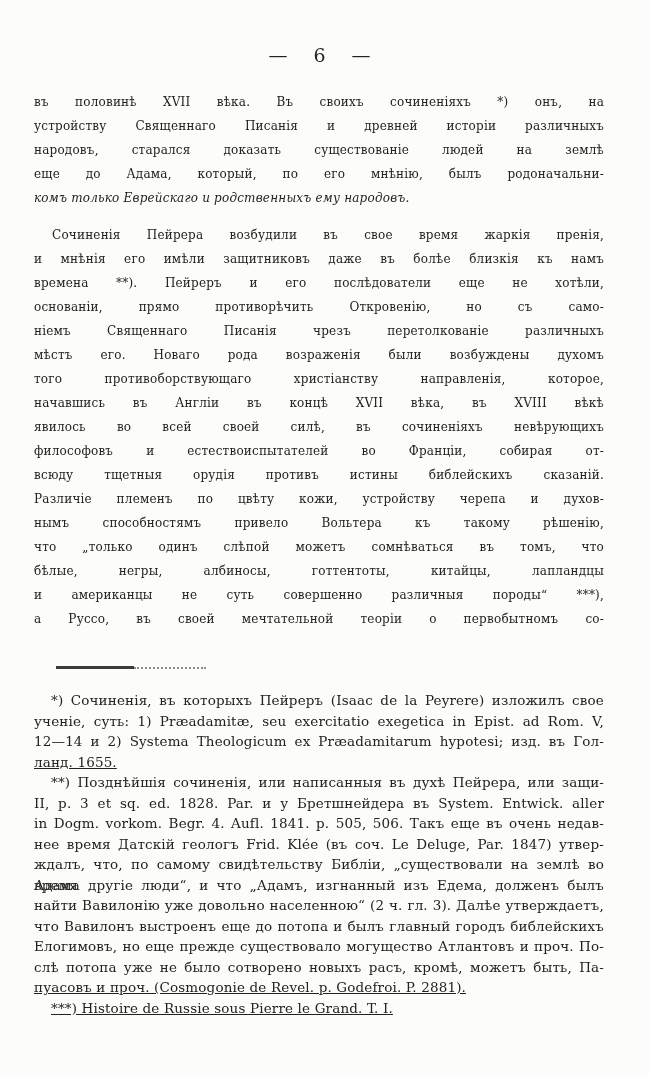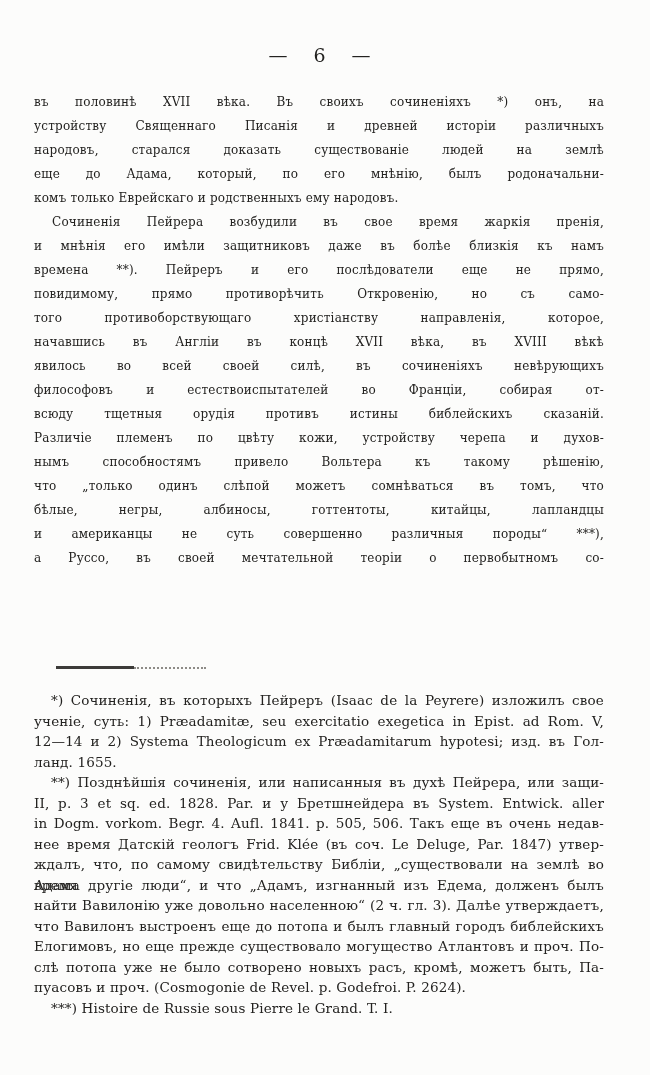--- a/index.html
+++ b/index.html
@@ -43,23 +43,25 @@
   .line {
     height: 24px;
     line-height: 24px;
     text-align: justify;
     text-align-last: justify;
     white-space: normal;
     overflow: visible;
   }
   .line.no-just {
     text-align-last: left;
+    font-style: italic;
   }
   .line.indent {
     text-indent: 18px;
+    margin-top: 13px;
   }
   
   .fn-separator {
     position: absolute;
     top: 666px;
     left: 56px;
     width: 78px;
     height: 3px;
     background: #3c3b39;
   }
@@ -81,20 +83,21 @@
     letter-spacing: 0.15px;
   }
   .fn-line {
     height: 20.5px;
     line-height: 20.5px;
     text-align: justify;
     text-align-last: justify;
   }
   .fn-line.no-just {
     text-align-last: left;
+    text-decoration: underline;
   }
   .fn-line.indent {
     text-indent: 17px;
   }
 </style>
 </head>
 <body>
 
 <div id="book-page">
   <div class="page-header">— 6 —</div>
@@ -103,22 +106,24 @@
       <div>
         <div class="line">въ половинѣ XVII вѣка. Въ своихъ сочиненіяхъ *) онъ, на</div>
         <div class="line">устройству Священнаго Писанія и древней исторіи различныхъ</div>
         <div class="line">народовъ, старался доказать существованіе людей на землѣ</div>
         <div class="line">еще до Адама, который, по его мнѣнію, былъ родоначальни-</div>
         <div class="line no-just">комъ только Еврейскаго и родственныхъ ему народовъ.</div>
       </div>
       <div>
         <div class="line indent">Сочиненія Пейрера возбудили въ свое время жаркія пренія,</div>
         <div class="line">и мнѣнія его имѣли защитниковъ даже въ болѣе близкія къ намъ</div>
-        <div class="line">времена **). Пейреръ и его послѣдователи еще не прямо,</div>
-        <div class="line">повидимому, прямо противорѣчить Откровенію, но съ само-</div>
+        <div class="line">времена **). Пейреръ и его послѣдователи еще не хотѣли,</div>
+        <div class="line">основаніи, прямо противорѣчить Откровенію, но съ само-</div>
+        <div class="line">ніемъ Священнаго Писанія чрезъ перетолкованіе различныхъ</div>
+        <div class="line">мѣстъ его. Новаго рода возраженія были возбуждены духомъ</div>
         <div class="line">того противоборствующаго христіанству направленія, которое,</div>
         <div class="line">начавшись въ Англіи въ концѣ XVII вѣка, въ XVIII вѣкѣ</div>
         <div class="line">явилось во всей своей силѣ, въ сочиненіяхъ невѣрующихъ</div>
         <div class="line">философовъ и естествоиспытателей во Франціи, собирая от-</div>
         <div class="line">всюду тщетныя орудія противъ истины библейскихъ сказаній.</div>
         <div class="line">Различіе племенъ по цвѣту кожи, устройству черепа и духов-</div>
         <div class="line">нымъ способностямъ привело Вольтера къ такому рѣшенію,</div>
         <div class="line">что „только одинъ слѣпой можетъ сомнѣваться въ томъ, что</div>
         <div class="line">бѣлые, негры, албиносы, готтентоты, китайцы, лапландцы</div>
         <div class="line">и американцы не суть совершенно различныя породы“ ***),</div>
@@ -140,19 +145,19 @@
         <div class="fn-line indent">**) Позднѣйшія сочиненія, или написанныя въ духѣ Пейрера, или защи-</div>
         <div class="fn-line">II, p. 3 et sq. ed. 1828. Par. и у Бретшнейдера въ System. Entwick. aller</div>
         <div class="fn-line">in Dogm. vorkom. Begr. 4. Aufl. 1841. p. 505, 506. Такъ еще въ очень недав-</div>
         <div class="fn-line">нее время Датскій геологъ Frid. Klée (въ соч. Le Deluge, Par. 1847) утвер-</div>
         <div class="fn-line">ждалъ, что, по самому свидѣтельству Библіи, „существовали на землѣ во время</div>
         <div class="fn-line">Адама другіе люди“, и что „Адамъ, изгнанный изъ Едема, долженъ былъ</div>
         <div class="fn-line">найти Вавилонію уже довольно населенною“ (2 ч. гл. 3). Далѣе утверждаетъ,</div>
         <div class="fn-line">что Вавилонъ выстроенъ еще до потопа и былъ главный городъ библейскихъ</div>
         <div class="fn-line">Елогимовъ, но еще прежде существовало могущество Атлантовъ и проч. По-</div>
         <div class="fn-line">слѣ потопа уже не было сотворено новыхъ расъ, кромѣ, можетъ быть, Па-</div>
-        <div class="fn-line no-just">пуасовъ и проч. (Cosmogonie de Revel. p. Godefroi. P. 2624).</div>
+        <div class="fn-line no-just">пуасовъ и проч. (Cosmogonie de Revel. p. Godefroi. P. 2881).</div>
       </div>
       <div>
         <div class="fn-line indent no-just">***) Histoire de Russie sous Pierre le Grand. T. I.</div>
       </div>
     </div>
 </div>
 
 </body></html>

